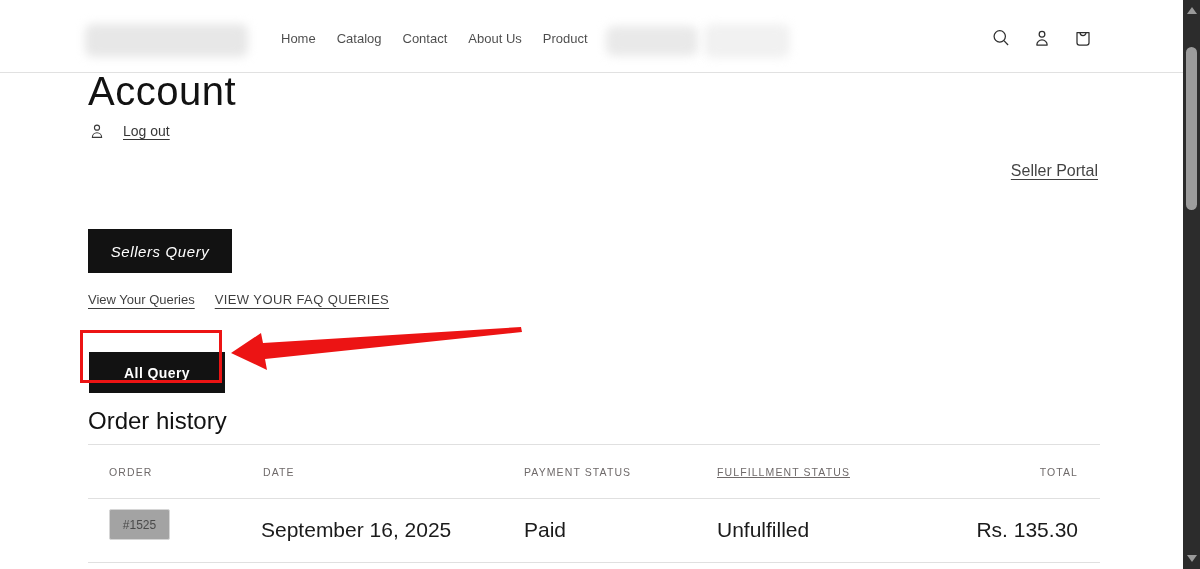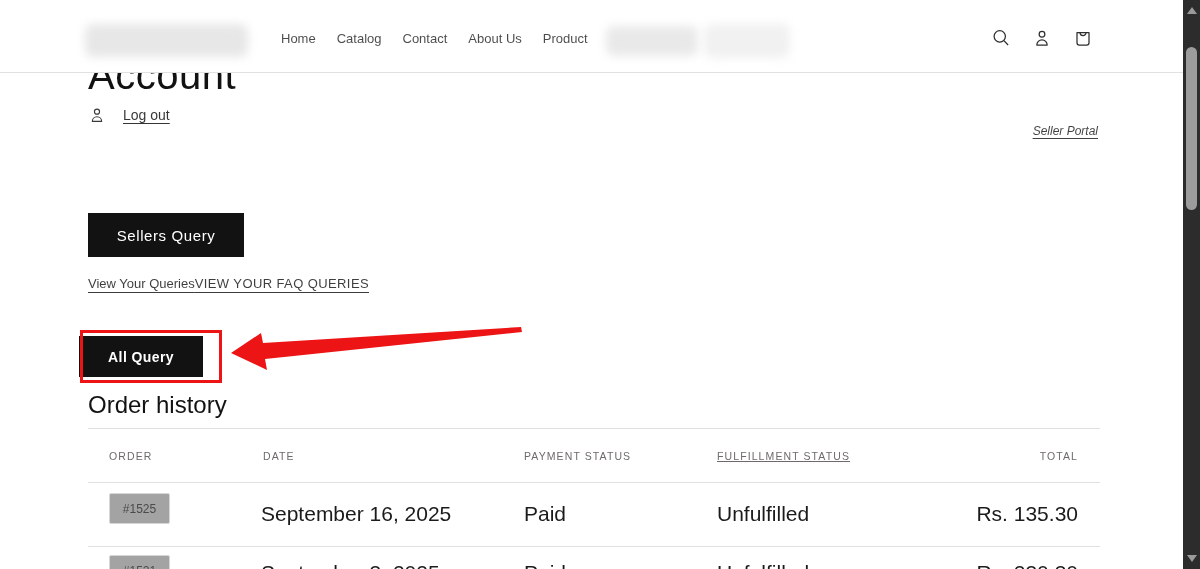--- a/index.html
+++ b/index.html
@@ -20,34 +20,34 @@
   .blob-logo { left:85px; top:24px; width:163px; height:33px; background:#e7e7e7; }
   .blob-mid-a { left:606px; top:26px; width:92px; height:30px; background:#e9e9e9; }
   .blob-mid-b { left:704px; top:24px; width:86px; height:34px; background:#f1f1f1; }
   .main-nav { position:absolute; left:281px; top:31px; display:flex; gap:21px; }
   .main-nav a { font-size:13px; color:rgba(18,18,18,0.76); text-decoration:none; cursor:pointer; white-space:nowrap; }
   .header-icons { position:absolute; right:90px; top:28px; display:flex; gap:21px; }
   .hicon { width:20px; height:20px; cursor:pointer; }
   .hicon svg { width:20px; height:20px; display:block; }
 
   
-  .content { position:absolute; inset:0; z-index:5; }
+  .content { position:absolute; inset:0; z-index:5;margin-top:16px; }
   .page-title { position:absolute; left:88px; top:53px; font-size:40px; font-weight:400; color:#121212; letter-spacing:0.5px; line-height:1.1; }
   .logout { position:absolute; left:88px; top:106px; display:flex; align-items:center; gap:17px; cursor:pointer; }
   .logout svg { width:18px; height:18px; display:block; }
   .logout-label { font-size:14px; color:rgba(18,18,18,0.85); text-decoration:underline; text-underline-offset:3px; }
-  .seller-portal { position:absolute; right:102px; top:124px; font-size:12px; color:rgba(18,18,18,0.8); text-decoration:underline; text-underline-offset:3px; cursor:pointer;font-style:italic; }
+  .seller-portal { position:absolute; right:102px; top:146px; font-size:16px; color:rgba(18,18,18,0.8); text-decoration:underline; text-underline-offset:3px; cursor:pointer; }
 
   .btn-dark { background:#121212; color:#fff; border:none; display:flex; align-items:center; justify-content:center; cursor:pointer; font-family:"Liberation Sans", sans-serif; }
-  .sellers-query-btn { position:absolute; left:88px; top:213px; width:156px; height:44px; font-size:15px; letter-spacing:0.6px; }
-  .query-links { position:absolute; left:88px; top:276px; display:flex; }
+  .sellers-query-btn { position:absolute; left:88px; top:213px; width:144px; height:44px; font-size:15px; letter-spacing:0.6px;font-style:italic; }
+  .query-links { position:absolute; left:88px; top:276px; display:flex; gap:20px; }
   .query-link { font-size:13px; color:rgba(18,18,18,0.82); text-decoration:underline; text-underline-offset:4px; cursor:pointer; white-space:nowrap; }
   .query-link.upper { letter-spacing:0.4px; }
 
-  .all-query-btn { position:absolute; left:79px; top:336px; width:124px; height:41px; font-size:14px; font-weight:700; letter-spacing:0.4px; z-index:6; }
+  .all-query-btn { position:absolute; left:89px; top:336px; width:136px; height:41px; font-size:14px; font-weight:700; letter-spacing:0.4px; z-index:6; }
   .highlight-rect { position:absolute; left:80px; top:330px; width:142px; height:53px; border:3px solid #ec1414; z-index:7; }
   .arrow-svg { position:absolute; left:225px; top:322px; width:300px; height:56px; z-index:7; }
 
   .order-history { position:absolute; left:88px; top:391px; font-size:24px; font-weight:400; color:#121212; }
 
   
   .order-table { position:absolute; left:88px; top:428px; width:1012px; height:141px; }
   .t-line { position:absolute; left:0; width:1012px; height:1px; background:#e0e0e0; }
   .t-line.l1 { top:0; } .t-line.l2 { top:54px; } .t-line.l3 { top:118px; }
   .th { position:absolute; font-size:10.5px; letter-spacing:1.1px; color:#6f6a6a; top:22px; white-space:nowrap; }

